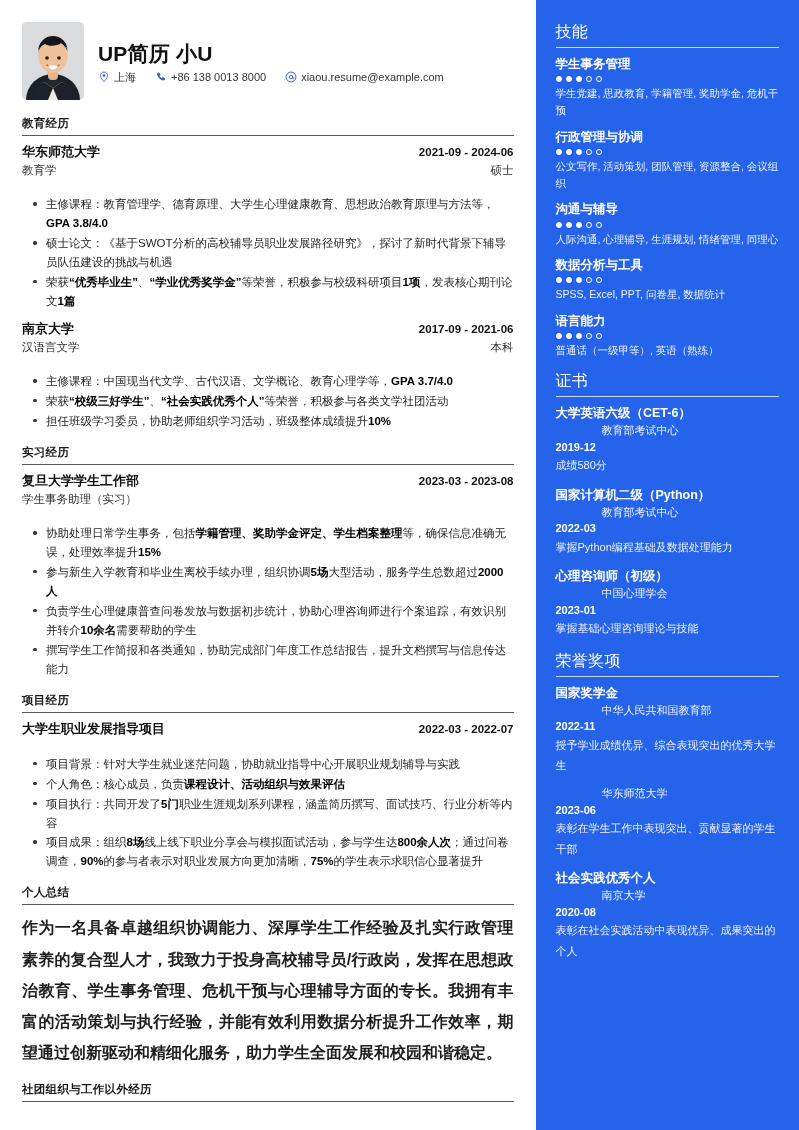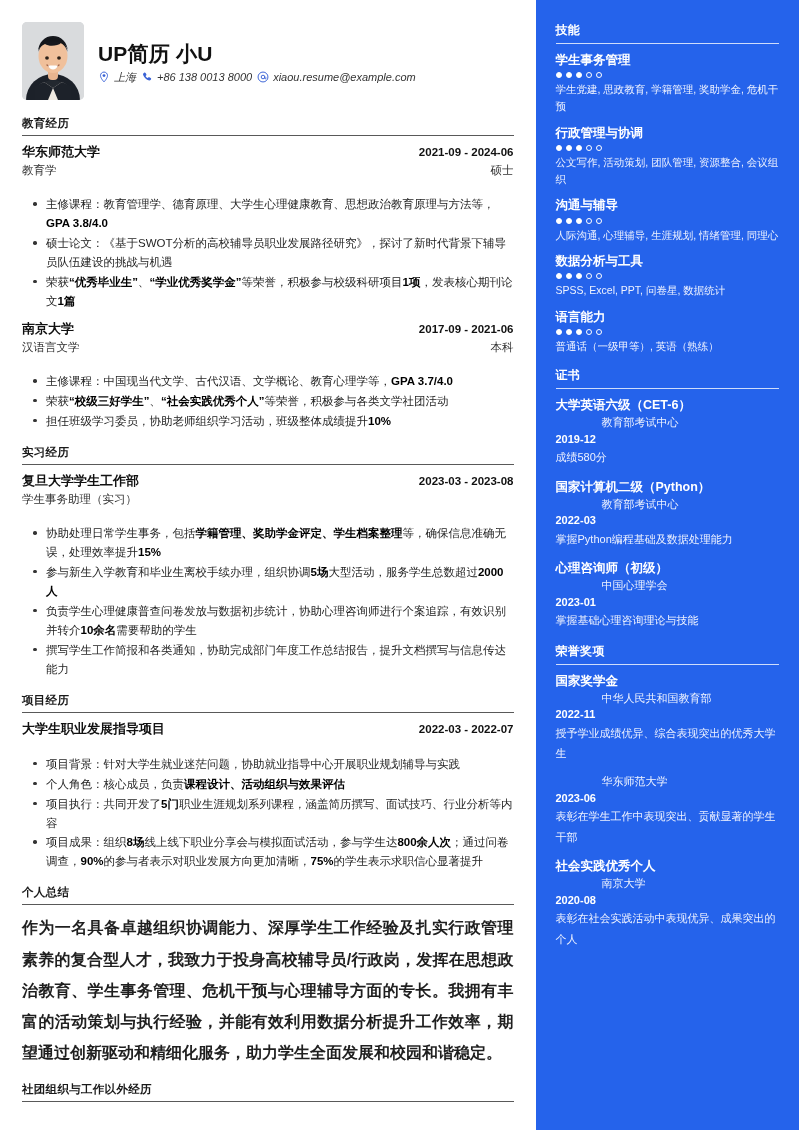--- a/index.html
+++ b/index.html
@@ -16,21 +16,21 @@
   .main { width:552px; height:1130px; padding:22px 22px 0 22px; overflow:hidden; }
 
   .header { display:flex; align-items:center; gap:14px; margin-bottom:16px; }
   .photo {
     width:62px; height:78px; border-radius:5px; flex:none;
     overflow:hidden; background:#d7d9dc; position:relative;
   }
   .photo svg { display:block; width:100%; height:100%; }
   .hinfo { padding-top:4px; }
   .name { font-size:21px; font-weight:700; letter-spacing:.2px; color:#111; line-height:1.2; }
-  .contacts { display:flex; align-items:center; gap:0; margin-top:3px; flex-wrap:wrap;font-style:italic; }
+  .contacts { display:flex; align-items:center; gap:14px; margin-top:3px; flex-wrap:wrap; }
   .c-item { display:flex; align-items:center; gap:4px; font-size:11px; color:#333; }
   .c-item + .c-item { margin-left:5px; }
   .ic { width:12px; height:12px; flex:none; display:block; }
   .ic svg { display:block; width:12px; height:12px; }
 
   .sec { margin-top:14px; }
   .sec:first-of-type { margin-top:0; }
   .sec-title {
     font-size:11.5px; font-weight:700; color:#1a1a1a;
     padding-bottom:4px; letter-spacing:.3px;
@@ -57,21 +57,21 @@
   ul.bul li b { font-weight:700; color:#000; }
 
   .summary { font-size:16px; line-height:1.95; color:#1f1f1f; text-align:justify;font-weight:bold; }
 
   
   .side {
     width:271px; height:1130px; background:#2563eb; color:#fff;
     padding:22px 20px 0 20px; overflow:hidden;
   }
   .s-sec { margin-bottom:12px; }
-  .s-title { font-size:12px; font-weight:700; color:#ffffff; padding-bottom:4px; letter-spacing:.3px; }
+  .s-title { font-size:16px; font-weight:400; color:#ffffff; padding-bottom:4px; letter-spacing:.3px; }
   .s-rule { height:1px; background:rgba(255,255,255,.78); margin-bottom:7px; }
 
   .skill { margin-bottom:9px; }
   .skill:last-child { margin-bottom:0; }
   .sk-name { font-size:12.5px; font-weight:700; color:#fff; line-height:1.45; }
   .dots { display:flex; gap:4px; margin:3px 0 3px 0; }
   .dot { width:6px; height:6px; border-radius:50%; border:1px solid #fff; }
   .dot.on { background:#fff; }
   .dot.off { background:transparent; }
   .sk-desc { font-size:10.5px; line-height:1.6; color:#eef2ff; }

